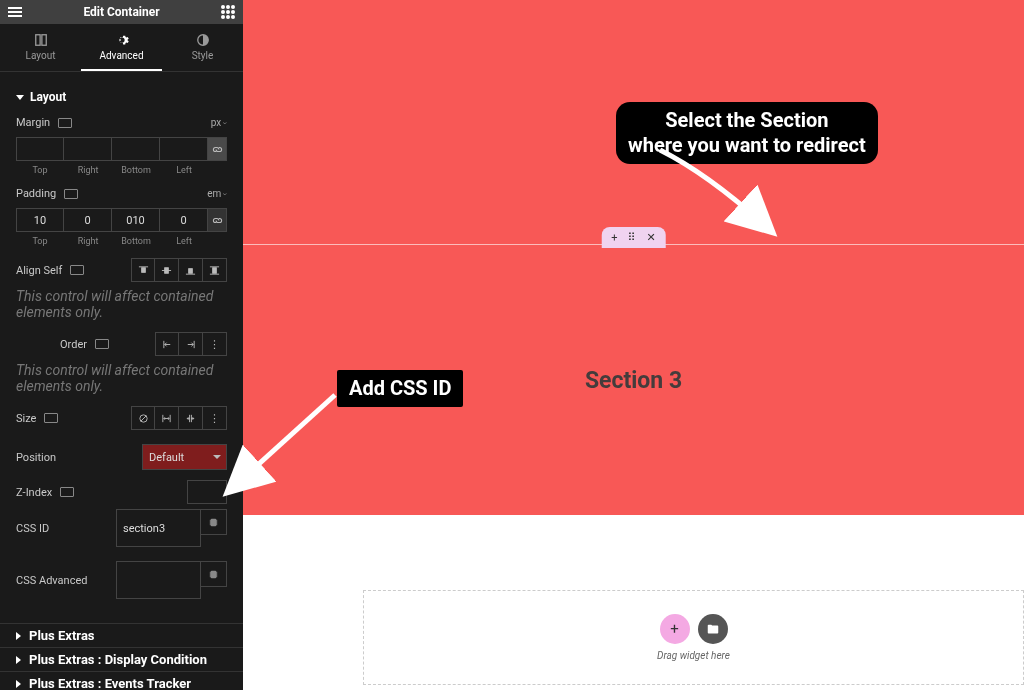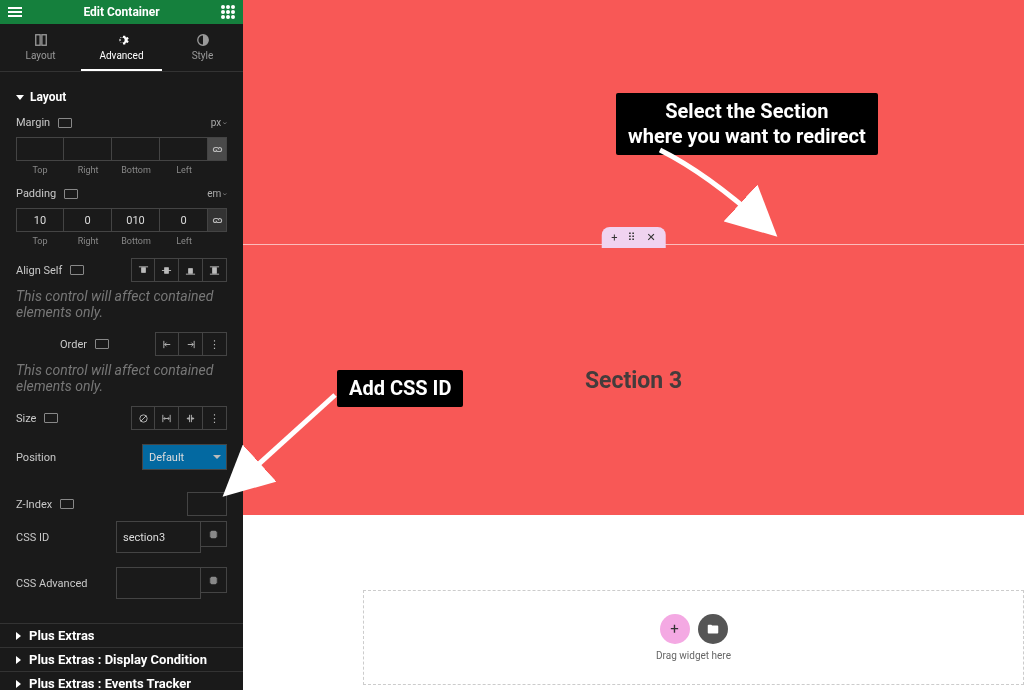--- a/index.html
+++ b/index.html
@@ -1,20 +1,20 @@
 <!DOCTYPE html>
 <html><head>
 <meta charset="utf-8">
 <style>
 * { margin: 0; padding: 0; box-sizing: border-box; font-family: -apple-system, BlinkMacSystemFont, "Segoe UI", Roboto, sans-serif; }
 body { width: 1024px; height: 690px; overflow: hidden; position: relative; }
 
 
 .sidebar { position: absolute; left: 0; top: 0; width: 243px; height: 690px; background: #1a1a1a; color: #c9c9c9; }
-.sb-header { height: 24px; display: flex; align-items: center; justify-content: space-between; padding: 0 8px; background: #15803d; color: #fff; }
+.sb-header { height: 24px; display: flex; align-items: center; justify-content: space-between; padding: 0 8px; background: #404040; color: #fff; }
 .hamburger { width: 14px; height: 10px; display: flex; flex-direction: column; justify-content: space-between; cursor: pointer; }
 .hamburger span { display: block; height: 2px; background: #fff; }
 .sb-title { font-size: 12px; font-weight: 700; color: #fff; }
 .dots-grid { width: 14px; height: 14px; display: grid; grid-template-columns: repeat(3,1fr); grid-template-rows: repeat(3,1fr); gap: 1px; cursor: pointer; }
 .dots-grid span { background: #fff; border-radius: 50%; }
 
 .tabs { display: flex; height: 48px; border-bottom: 1px solid #333; }
 .tab { flex: 1; display: flex; flex-direction: column; align-items: center; justify-content: center; cursor: pointer; color: #9a9a9a; font-size: 10px; gap: 3px; border-bottom: 2px solid transparent; }
 .tab.active { color: #fff; border-bottom: 2px solid #fff; }
 .tab svg { width: 14px; height: 14px; }
@@ -43,26 +43,26 @@
 .sublabels span { width: 48px; text-align: center; }
 
 .btngrp { display: flex; }
 .iconbtn { width: 24px; height: 24px; background: #1a1a1a; border: 1px solid #444; display: flex; align-items: center; justify-content: center; cursor: pointer; color: #bbb; font-size: 11px; }
 .iconbtn + .iconbtn { border-left: none; }
 .iconbtn svg { width: 11px; height: 11px; }
 
 .hint { font-size: 14px; font-style: italic; color: #777; margin-bottom: 12px; }
 
 .select-wrap { position: relative; }
-.select-wrap select { width: 85px; height: 26px; background: #0369a1; border: 1px solid #444; color: #ddd; font-size: 11px; padding: 0 6px; appearance: none; cursor: pointer; }
+.select-wrap select { width: 85px; height: 26px; background: #7f1d1d; border: 1px solid #444; color: #ddd; font-size: 11px; padding: 0 6px; appearance: none; cursor: pointer; }
 .select-arr { position: absolute; right: 6px; top: 50%; transform: translateY(-50%); pointer-events: none; width: 0; height: 0; border-left: 4px solid transparent; border-right: 4px solid transparent; border-top: 4px solid #bbb; }
 
 .small-input { width: 40px; height: 24px; background: #1a1a1a; border: 1px solid #444; color: #ddd; font-size: 11px; text-align: center; outline: none; }
 .text-input-row { display: flex; }
-.text-input { width: 85px; height: 32px; background: #1a1a1a; border: 1px solid #444; color: #ddd; font-size: 11px; padding: 0 6px; outline: none; }
+.text-input { width: 85px; height: 38px; background: #1a1a1a; border: 1px solid #444; color: #ddd; font-size: 11px; padding: 0 6px; outline: none; }
 .dynamicbtn { width: 26px; height: 26px; background: #1a1a1a; border: 1px solid #444; border-left: none; display: flex; align-items: center; justify-content: center; cursor: pointer; }
 .dynamicbtn svg { width: 11px; height: 11px; color: #888; }
 
 .accordion-item { border-top: 1px solid #333; padding: 4px 16px; display: flex; align-items: center; gap: 8px; font-size: 13px; font-weight: 700; color: #fff; cursor: pointer; }
 
 
 .collapse { position: absolute; left: 243px; top: 378px; width: 10px; height: 24px; background: #1a1a1a; display: flex; align-items: center; justify-content: center; cursor: pointer; color: #bbb; font-size: 9px; border-radius: 0 3px 3px 0; }
 
 
 .canvas { position: absolute; left: 243px; top: 0; width: 781px; height: 690px; background: #fff; }
@@ -71,21 +71,21 @@
 .section3-title { font-size: 23px; font-weight: 700; color: #443c3c; }
 
 .handle-tab { position: absolute; top: -18px; left: 50%; transform: translateX(-50%); background: #f0d3f0; border-radius: 8px 8px 0 0; padding: 4px 10px; display: flex; gap: 10px; font-size: 11px; color: #333; }
 .handle-tab span { cursor: pointer; }
 
 .drop-area { position: absolute; left: 120px; top: 590px; width: 661px; height: 95px; border: 1px dashed #ccc; display: flex; flex-direction: column; align-items: center; justify-content: center; gap: 6px; }
 .drop-ctrls { display: flex; gap: 8px; }
 .circlebtn { width: 30px; height: 30px; border-radius: 50%; display: flex; align-items: center; justify-content: center; font-size: 15px; cursor: pointer; }
 .circlebtn.pink { background: #f4a9e3; color: #333; }
 .circlebtn.grey { background: #555; color: #fff; }
-.drop-label { font-size: 10px; color: #666; }
+.drop-label { font-size: 10px; color: #666; font-style: italic; }
 
 
 .anno-box { position: absolute; background: #000; color: #fff; font-size: 20px; font-weight: 700; padding: 6px 12px; border-radius: 2px; white-space: nowrap; text-align: center; line-height: 1.25; }
 .arrow-svg { position: absolute; pointer-events: none; }
 
 </style>
 </head>
 <body>
 
 <div class="sidebar">
@@ -269,21 +269,21 @@
             </div>
           <div class="iconbtn">
               <svg viewBox="0 0 12 12" stroke="currentColor" fill="none">
                 <path d="M5 2v8M7 2v8M2 6h2M8 6h2M3 5l2 1-2 1M9 5l-2 1 2 1"></path>
               </svg>
             </div>
           <div class="iconbtn">⋮</div>
         </div>
       </div>
 
-      <div class="ctrl-row" style="margin-bottom:22px;">
+      <div class="ctrl-row" style="margin-bottom:10px;">
         <span>Position</span>
         <div class="select-wrap">
           <select><option>Default</option></select>
           <span class="select-arr"></span>
         </div>
       </div>
 
       <div class="ctrl-row" style="margin-bottom:5px;">
         <span class="ctrl-label">
           <span>Z-Index</span>
@@ -355,21 +355,21 @@
       <div class="circlebtn grey">
         <svg width="14" height="14" viewBox="0 0 16 16" fill="currentColor">
             <path d="M2 4a1 1 0 011-1h3l1 1h6a1 1 0 011 1v7a1 1 0 01-1 1H3a1 1 0 01-1-1V4z"></path>
           </svg>
       </div>
     </div>
     <div class="drop-label">Drag widget here</div>
   </div>
 </div>
 
-<div class="anno-box" style="left:616px; top:93px;">Select the Section<br>where you want to redirect</div>
+<div class="anno-box" style="left:616px; top:102px;border-radius:14px;">Select the Section<br>where you want to redirect</div>
 <svg class="arrow-svg" style="left:640px; top:135px; width:180px; height:120px;">
   <defs>
       <marker id="ah1" markerWidth="10" markerHeight="10" refX="8" refY="5" orient="auto">
         <path d="M0,0 L10,5 L0,10 Z" fill="#fff"></path>
       </marker>
     </defs>
   <path d="M20,15 Q70,40 130,95" stroke="#fff" stroke-width="5" fill="none" marker-end="url(#ah1)"></path>
 </svg>
 
 <div class="anno-box" style="left:337px; top:370px;">Add CSS ID</div>

